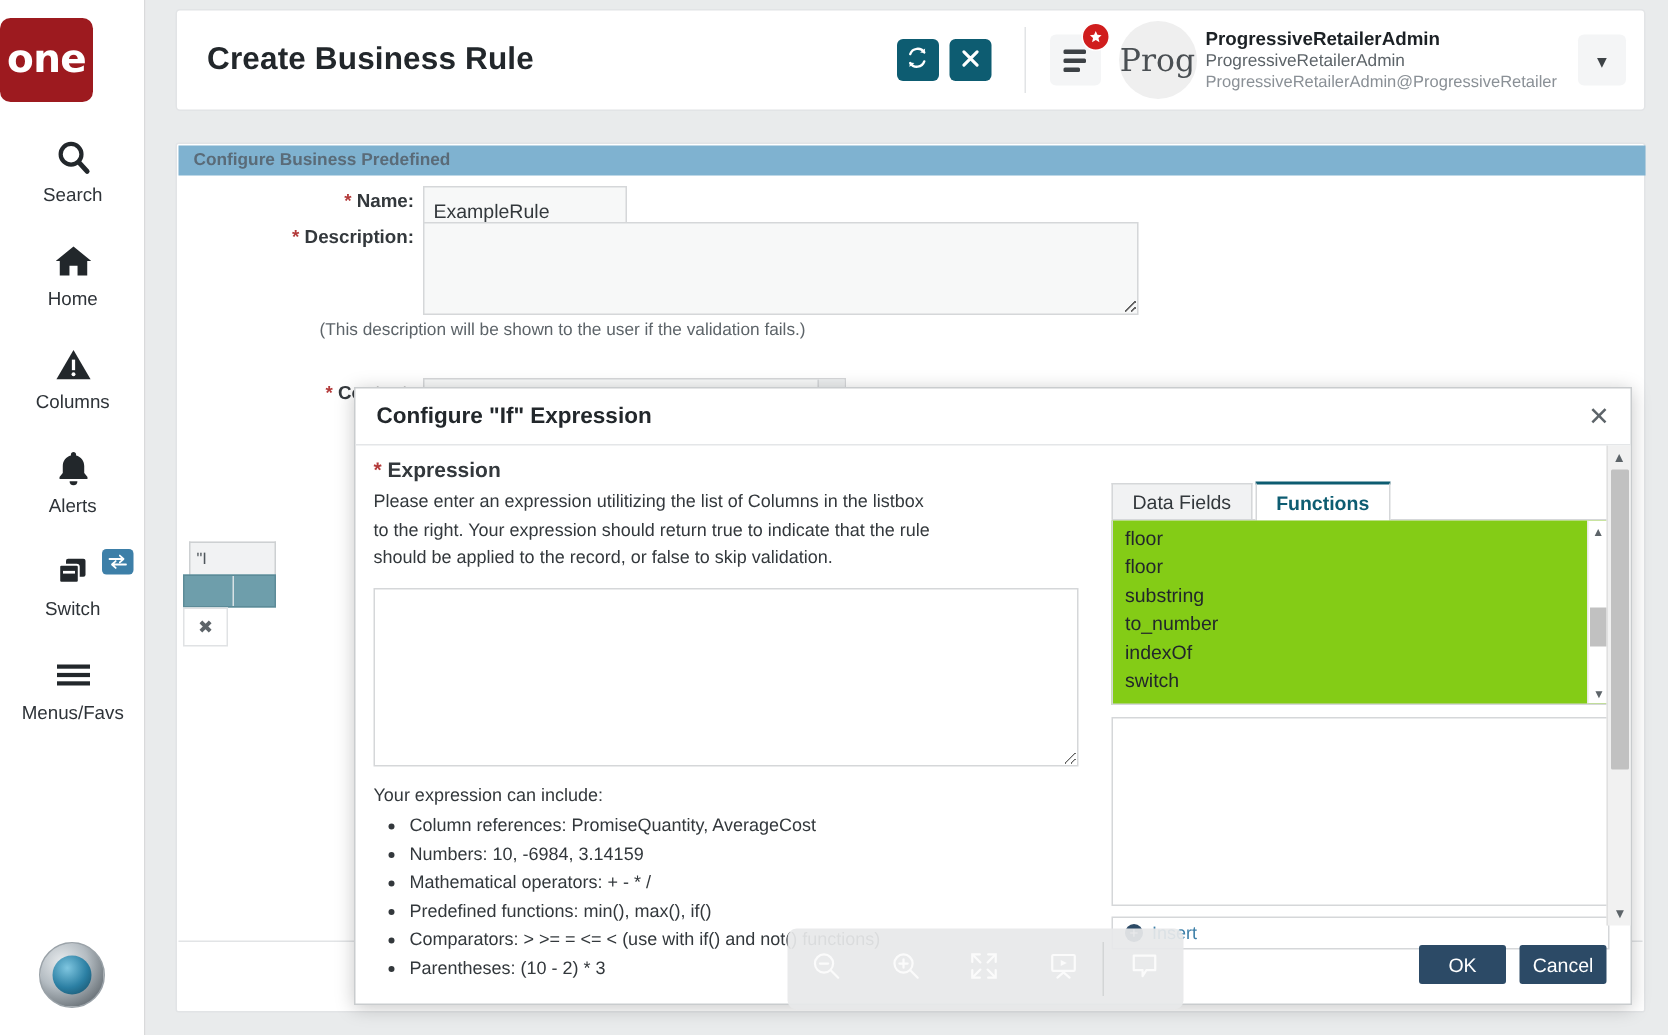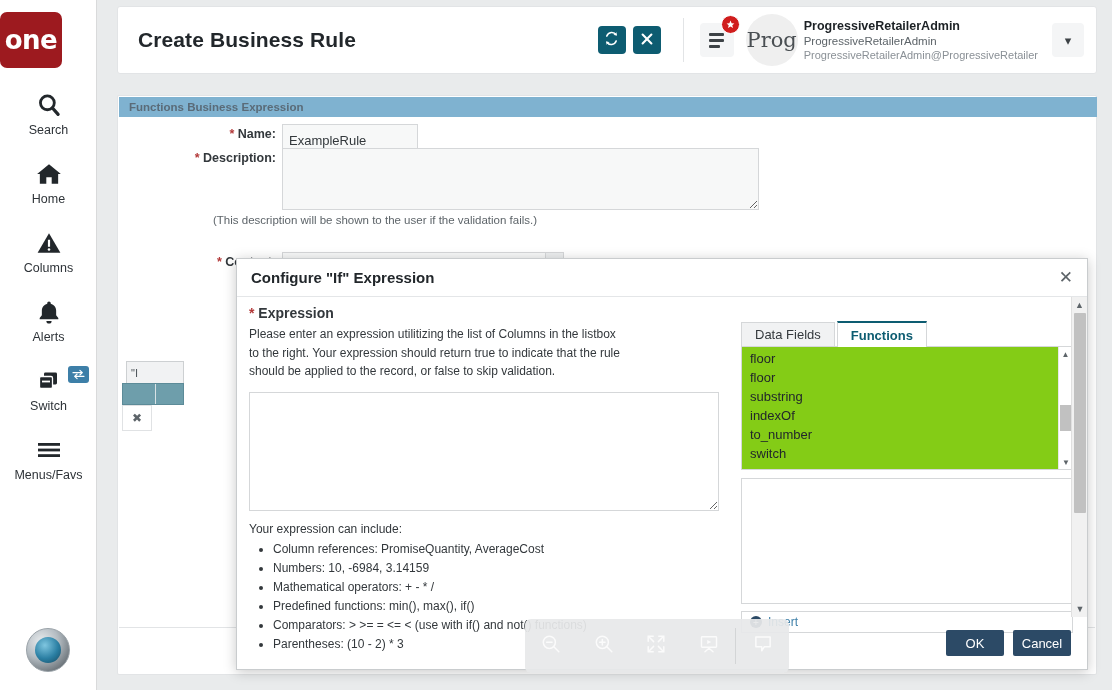--- a/index.html
+++ b/index.html
@@ -411,21 +411,21 @@
       <div id="user-info">
         <div class="u-name">ProgressiveRetailerAdmin</div>
         <div class="u-sub">ProgressiveRetailerAdmin</div>
         <div class="u-mail">ProgressiveRetailerAdmin@ProgressiveRetailer</div>
       </div>
       <div id="user-caret">▾</div>
     </div>
   </div>
 
   <div id="content-card">
-    <div id="section-bar">Functions Business Expression</div>
+    <div id="section-bar">Configure Business Predefined</div>
 
     <div class="form-row" id="name-row">
       <div class="form-label">
         <span class="req-star">*</span>
         <span>Name:</span>
       </div>
       <input class="fld" id="name-input" value="ExampleRule" style="">
     </div>
 
     <div class="form-row" id="desc-row">
@@ -499,22 +499,22 @@
         <div id="tabs">
           <div class="tab">Data Fields</div>
           <div class="tab active">Functions</div>
         </div>
 
         <div id="fn-listbox">
           <div id="fn-items">
             <div class="fn-item">floor</div>
             <div class="fn-item">floor</div>
             <div class="fn-item">substring</div>
+            <div class="fn-item">to_number</div>
             <div class="fn-item">indexOf</div>
-            <div class="fn-item">to_number</div>
             <div class="fn-item">switch</div>
           </div>
           <div id="fn-scroll">
             <div class="fs-arrow">▲</div>
             <div class="fs-thumb"></div>
             <div class="fs-arrow fs-down">▼</div>
           </div>
         </div>
 
         <div id="fn-blank"></div>

